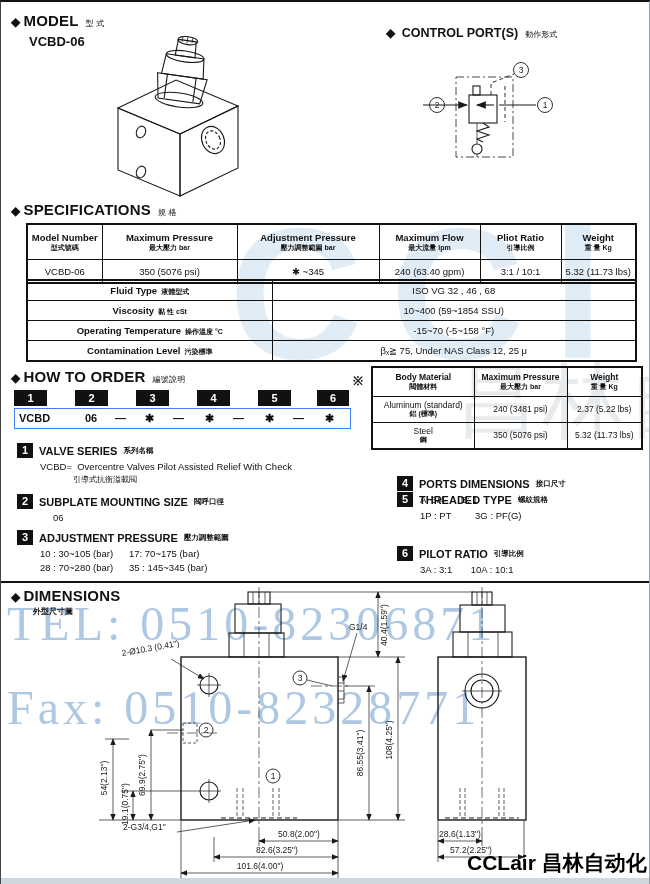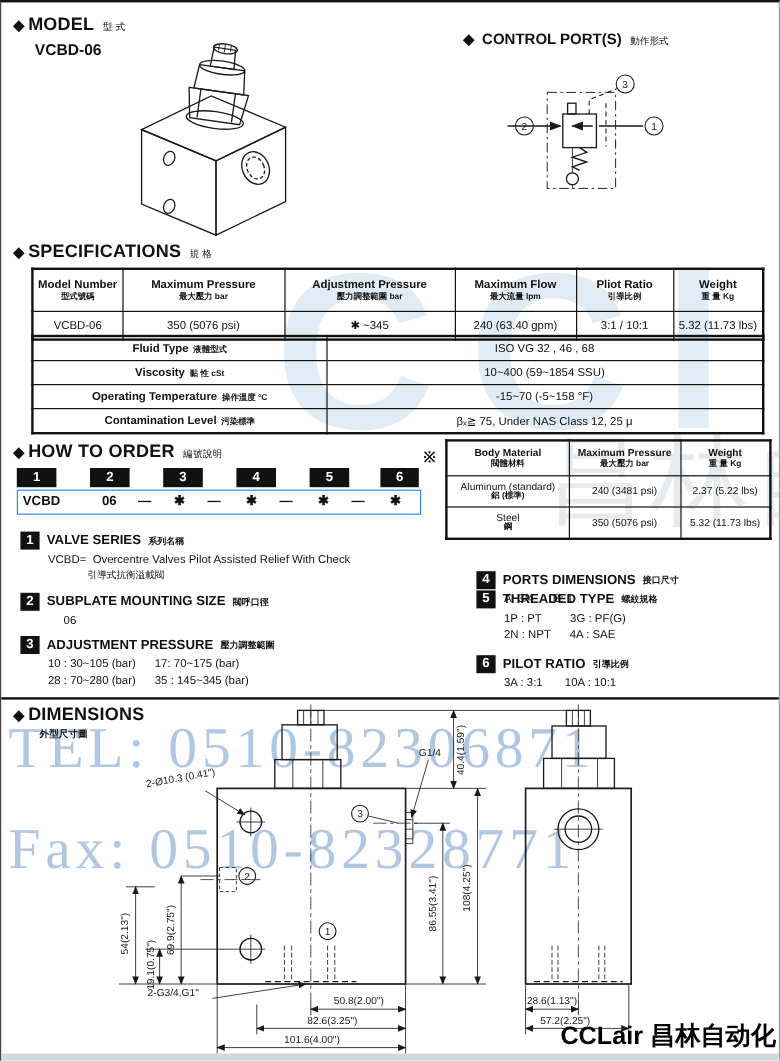--- a/index.html
+++ b/index.html
@@ -271,21 +271,20 @@
       <div class="itemline">10 : 30~105 (bar)      17: 70~175 (bar)</div>
       <div class="itemline">28 : 70~280 (bar)      35 : 145~345 (bar)</div>
     </div>
     <div class="item" style="left:396px;top:450px;width:250px;margin-top:24px;">
       <span class="nb">4</span><span class="ti">PORTS DIMENSIONS</span><span class="tc">接口尺寸</span>
       <div class="itemline">A: 3/4      B: 1</div>
     </div>
     <div class="item" style="left:396px;top:490px;width:250px;">
       <span class="nb">5</span><span class="ti">THREADED TYPE</span><span class="tc">螺紋規格</span>
       <div class="itemline">1P : PT         3G : PF(G)</div>
-      <div class="itemline">2N : NPT      4A : SAE</div>
     </div>
     <div class="item" style="left:396px;top:544px;width:250px;">
       <span class="nb">6</span><span class="ti">PILOT RATIO</span><span class="tc">引導比例</span>
       <div class="itemline">3A : 3:1       10A : 10:1</div>
     </div>
 
     <div class="hr-div"></div>
 
     <div class="abs sec-head" style="left:10px;top:585px;"><span class="diamond">◆</span><span>DIMENSIONS</span></div>
     <div class="abs" style="left:32px;top:604px;font-size:8px;font-weight:bold;">外型尺寸圖</div>

